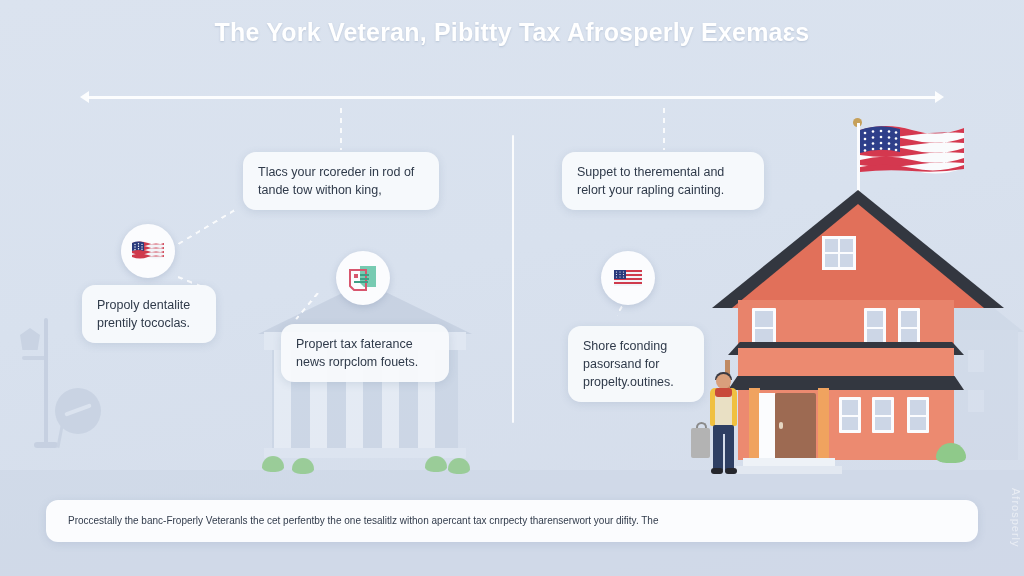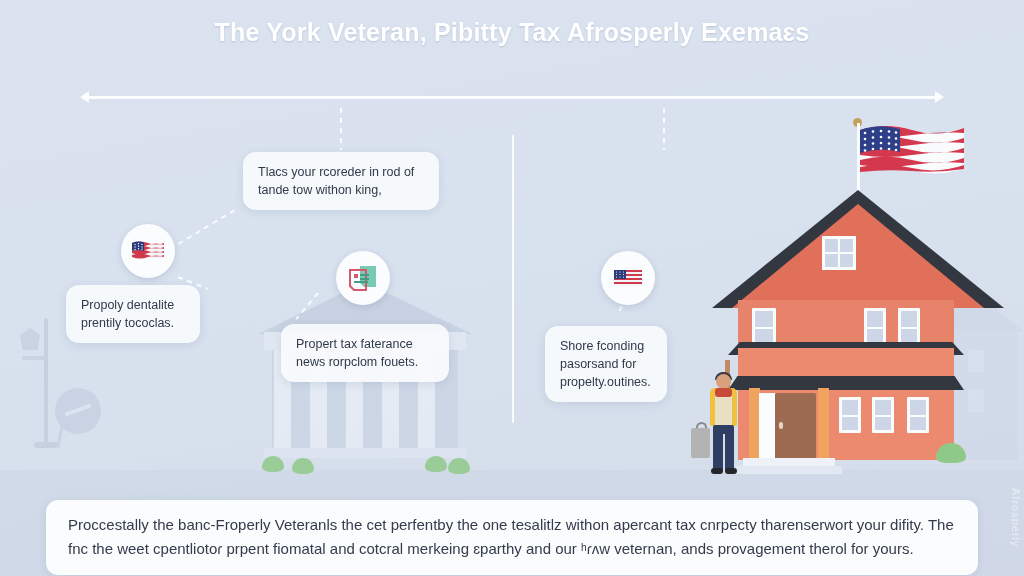--- a/index.html
+++ b/index.html
@@ -258,21 +258,21 @@
   .p-bag  { position:absolute; left:-9px; top:56px; width:19px; height:30px;
             background:#b3b3b3; border-radius:2px; }
   .p-handle{position:absolute; left:-4px; top:50px; width:11px; height:9px;
             border:2px solid #8a8a8a; border-bottom:none; border-radius:6px 6px 0 0; }
 
   
   .footer {
     position:absolute; left:46px; top:500px; width:932px;
     background:#fbfcfe; border-radius:12px; padding:13px 22px;
     box-shadow:0 2px 9px rgba(90,110,145,.15);
-    font-size:15px; line-height:1.62; color:#323c4c;
+    font-size:10px; line-height:1.62; color:#323c4c;
   }
 
   .watermark {
     position:absolute; right:2px; top:488px;
     font-size:11px; color:rgba(255,255,255,.55);
     writing-mode:vertical-rl; letter-spacing:1px;
   }
 </style>
 </head>
 <body>
@@ -388,30 +388,33 @@
           <circle cx="8" cy="10" r=".6"></circle>
           <circle cx="11.5" cy="10" r=".6"></circle>
       </g>
     </svg>
   </div>
 
   <div class="bubble" style="left:243px;top:152px;width:196px">
     <span>Tlacs your rcoreder in rod of tande tow withon king,</span>
   </div>
 
-  <div class="bubble" style="left:66px;top:285px;width:134px">
+  <div class="bubble" style="left:82px;top:285px;width:134px">
     <span>Propoly dentalite prentily tococlas.</span>
   </div>
 
   <div class="bubble" style="left:281px;top:324px;width:168px">
     <span>Propert tax faterance news rorpclom fouets.</span>
   </div>
 
-
-  <div class="bubble" style="left:545px;top:326px;width:122px">
+  <div class="bubble" style="left:562px;top:152px;width:202px">
+    <span>Suppet to theremental and relort your rapling cainting.</span>
+  </div>
+
+  <div class="bubble" style="left:568px;top:326px;width:136px">
     <span>Shore fconding pasorsand for propelty.outines.</span>
   </div>
 
   <div class="finial"></div>
   <div class="pole"></div>
   <div class="pole-dot"></div>
   <div style="position:absolute;left:860px;top:124px">
     <svg width="104" height="62" viewBox="0 0 104 62">
       <path d="M0 6 Q26 -2 52 6 T104 4 L104 44 Q78 54 52 46 T0 48 Z" fill="#fafbfd"></path>
       <g fill="#d4384f">
@@ -481,17 +484,16 @@
     <div class="p-legs"></div>
     <div class="p-leg-gap"></div>
     <div class="p-shoe1"></div>
     <div class="p-shoe2"></div>
     <div class="p-handle"></div>
     <div class="p-bag"></div>
   </div>
 
   <div class="footer">
     <div>Proccestally the banc-Froperly Veteranls the cet perfentby the one tesalitlz withon apercant tax cnrpecty tharenserwort your difity. The</div>
-    <div>fnc the weet cpentliotoɾ prpent fiomatal and cotcral merkeing ɛparthy and our ʰɾʌw veternan, ands provagement therol for yours.</div>
   </div>
 
   <div class="watermark">Afrosperly</div>
 </div>
 
 </body></html>

